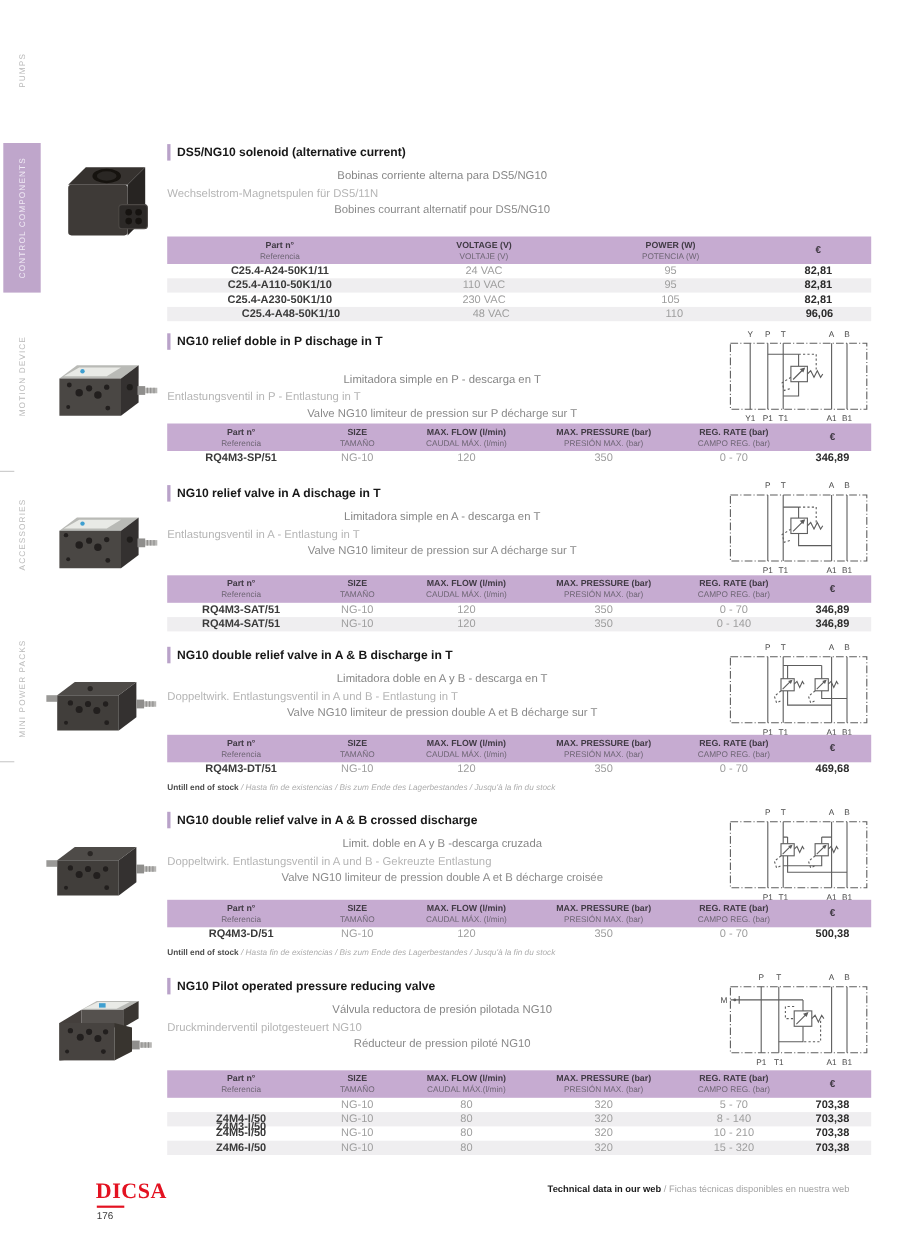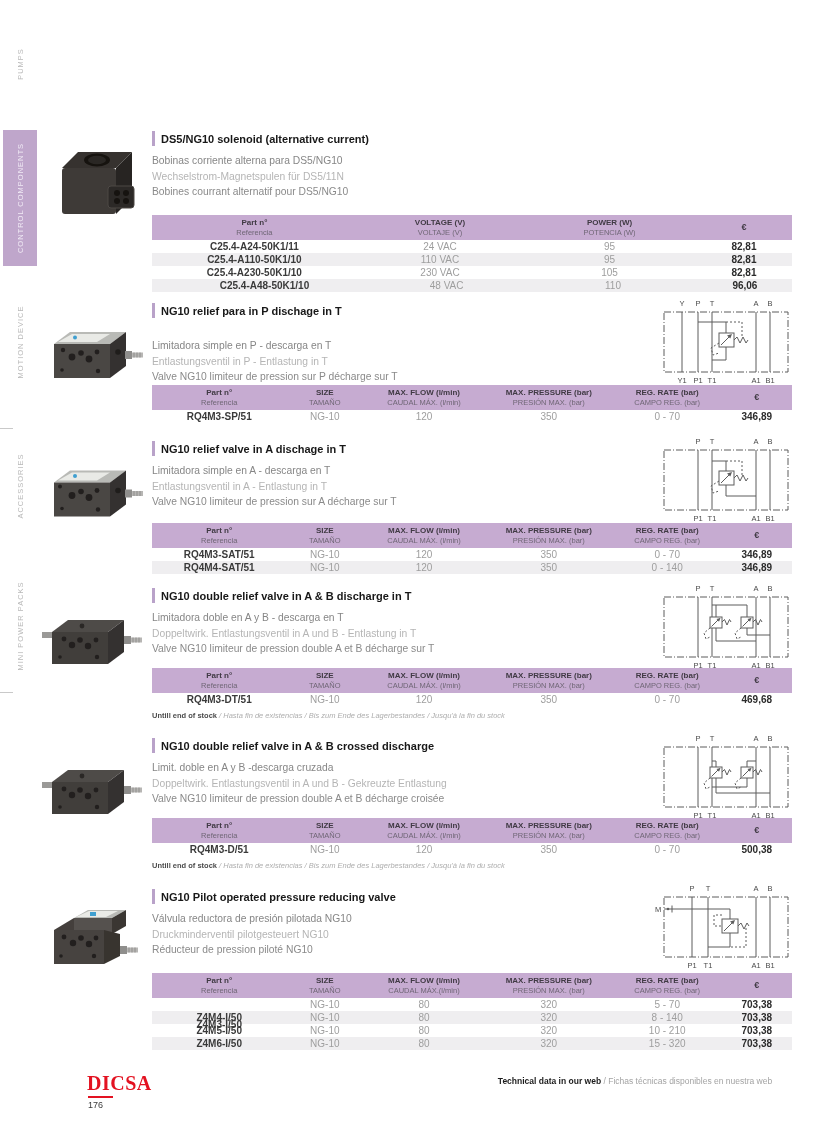--- a/index.html
+++ b/index.html
@@ -17,23 +17,23 @@
   
   .title-block{position:absolute;left:40px;right:0;top:31px;text-align:center;}
   .title-block h1{margin:0;font-size:17.5px;font-weight:800;color:#141414;letter-spacing:.4px;}
   .subtitle{display:block;font-size:11.5px;color:#979797;line-height:16px;}
 
   
   .sec-header{position:absolute;left:152px;display:flex;align-items:center;}
   .sec-bar{width:3px;height:15px;background:#b9a2c9;margin-right:6px;}
   .sec-title{font-size:11px;font-weight:bold;color:#181818;}
   .desc{position:absolute;left:152px;width:500px;font-size:10.3px;line-height:15.5px;}
-  .desc .d0{display:block;color:#868686;}
+  .desc .d0{display:block;color:#868686;text-align:center;}
   .desc .d1{display:block;color:#b5b5b5;}
-  .desc .d2{display:block;color:#8a8a8a;}
+  .desc .d2{display:block;color:#8a8a8a;text-align:center;}
   .note{position:absolute;left:152px;font-size:7.5px;color:#a9a9a9;}
   .note .nb{font-weight:bold;color:#4c4c4c;}
   .note .nr{font-style:italic;color:#adadad;}
 
   
   .ptable{position:absolute;left:152px;width:640px;}
   .thead{display:flex;background:#c6abd1;padding:3px 0 3px 0;}
   .hcell{text-align:center;}
   .hl1{font-size:8px;font-weight:bold;color:#403a44;line-height:9.5px;}
   .hl2{font-size:7.5px;color:#6f6675;line-height:9.5px;}
@@ -156,21 +156,21 @@
       <div class="trow alt">
         <div class="tcell cfirst" style="width: 32%; margin-left: 12px;">C25.4-A48-50K1/10</div>
         <div class="tcell cmid" style="width: 26%;">48 VAC</div>
         <div class="tcell cmid" style="width: 27%;">110</div>
         <div class="tcell clast" style="width: 15%;">96,06</div>
       </div>
     </div>
 
   <div class="sec-header" style="top:303px">
     <span class="sec-bar"></span>
-    <span class="sec-title">NG10 relief para in P dischage in T</span>
+    <span class="sec-title">NG10 relief doble in P dischage in T</span>
   </div>
   <div class="desc" style="top:338px">
     <span class="d0">Limitadora simple en P - descarga en T</span>
     <span class="d1">Entlastungsventil in P - Entlastung in T</span>
     <span class="d2">Valve NG10 limiteur de pression sur P décharge sur T</span>
   </div>
   <div class="photo" style="left:48px;top:326px">
     <svg width="96" height="56" viewBox="0 0 96 56">
       <polygon points="6,18 22,6 78,6 62,18" fill="#b9bab6"></polygon>
       <polygon points="10,16 24,8 62,8 49,16" fill="#e9eae6"></polygon>

